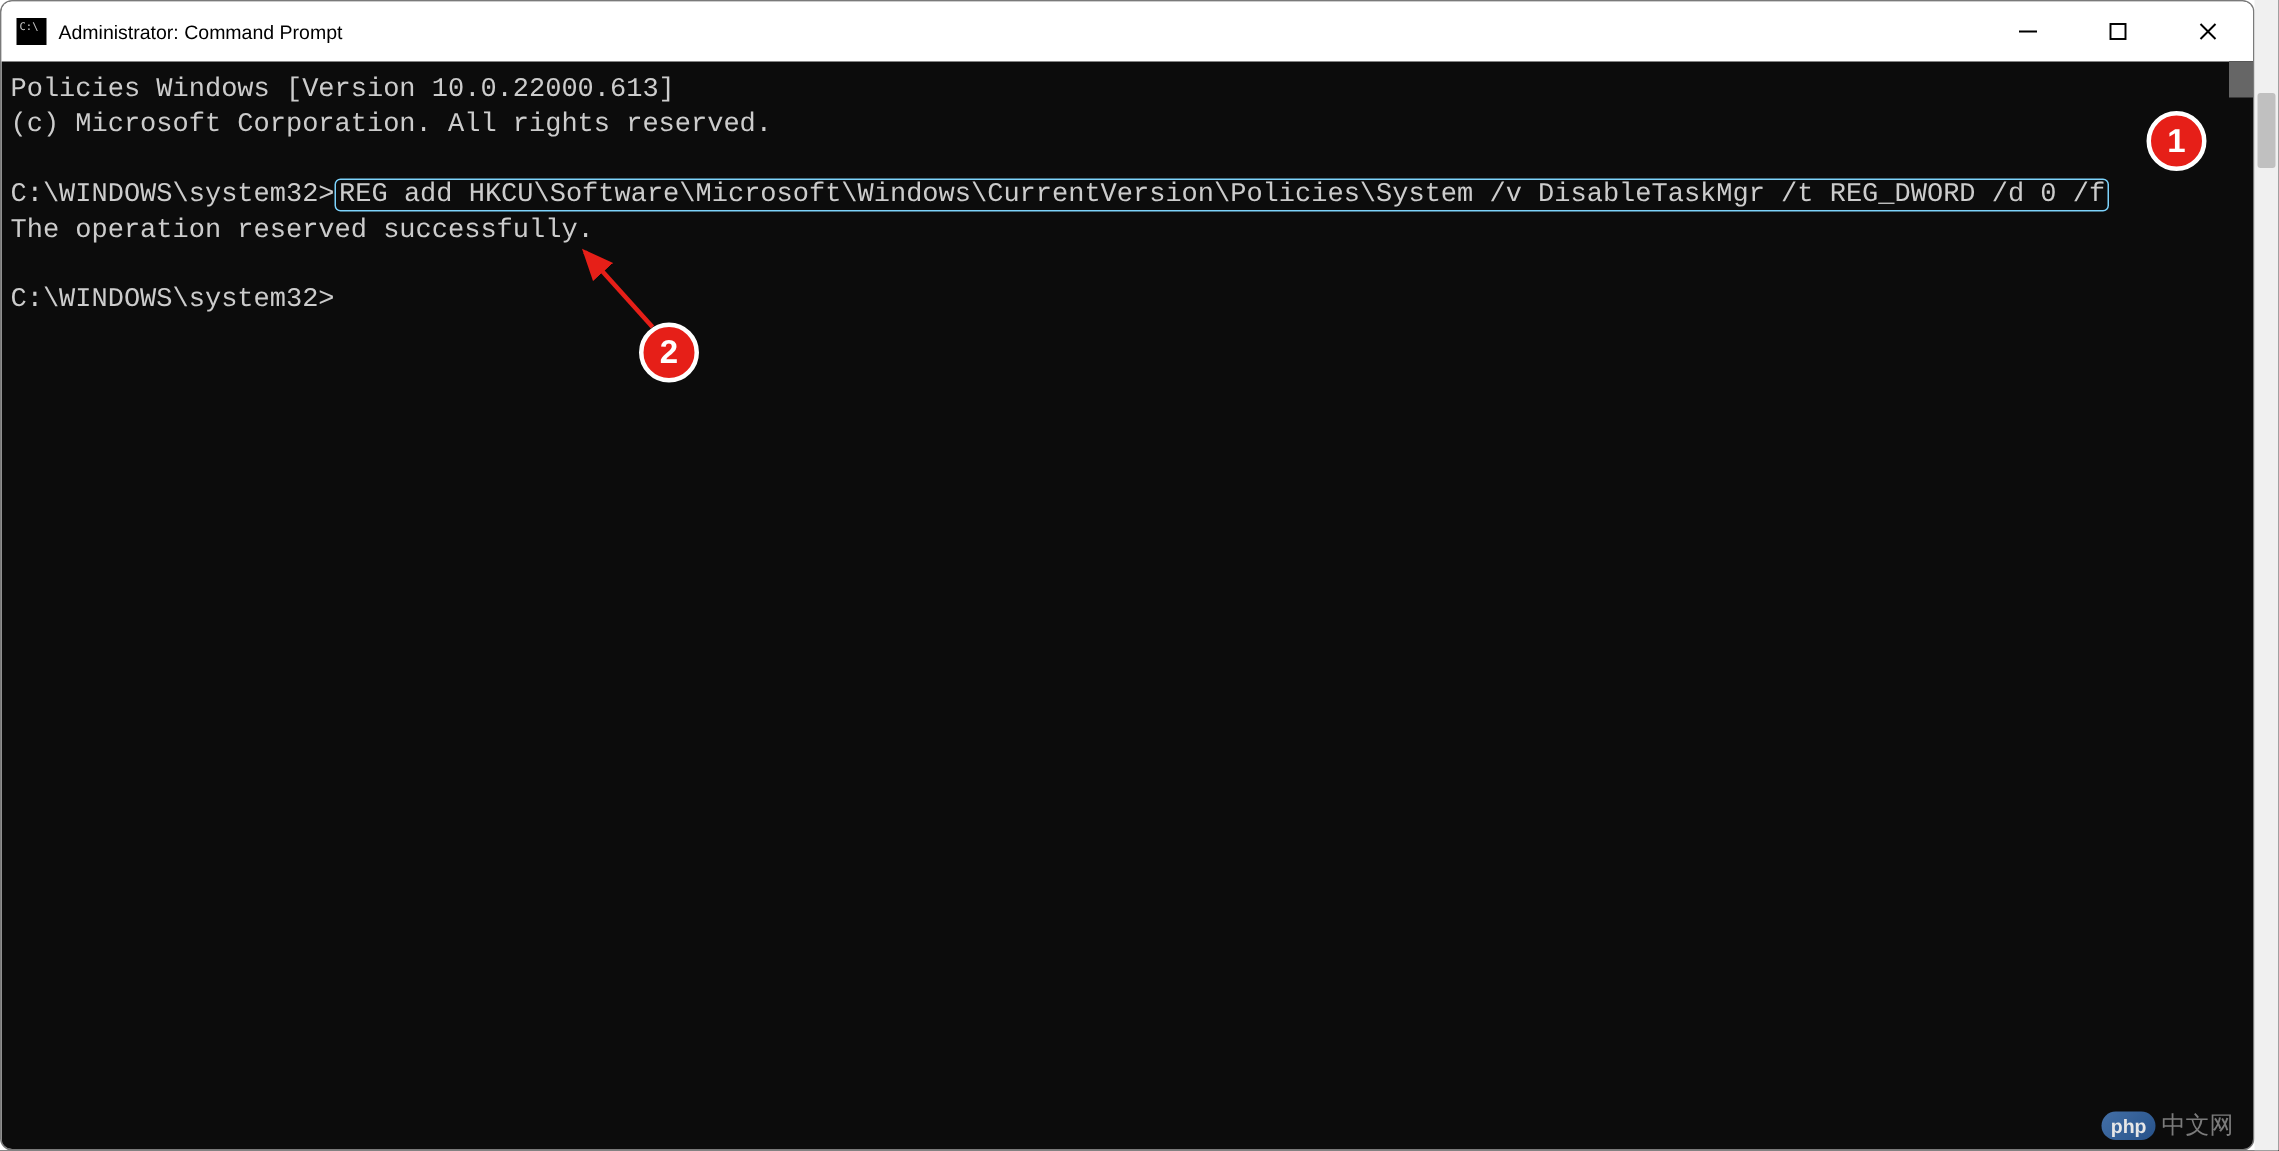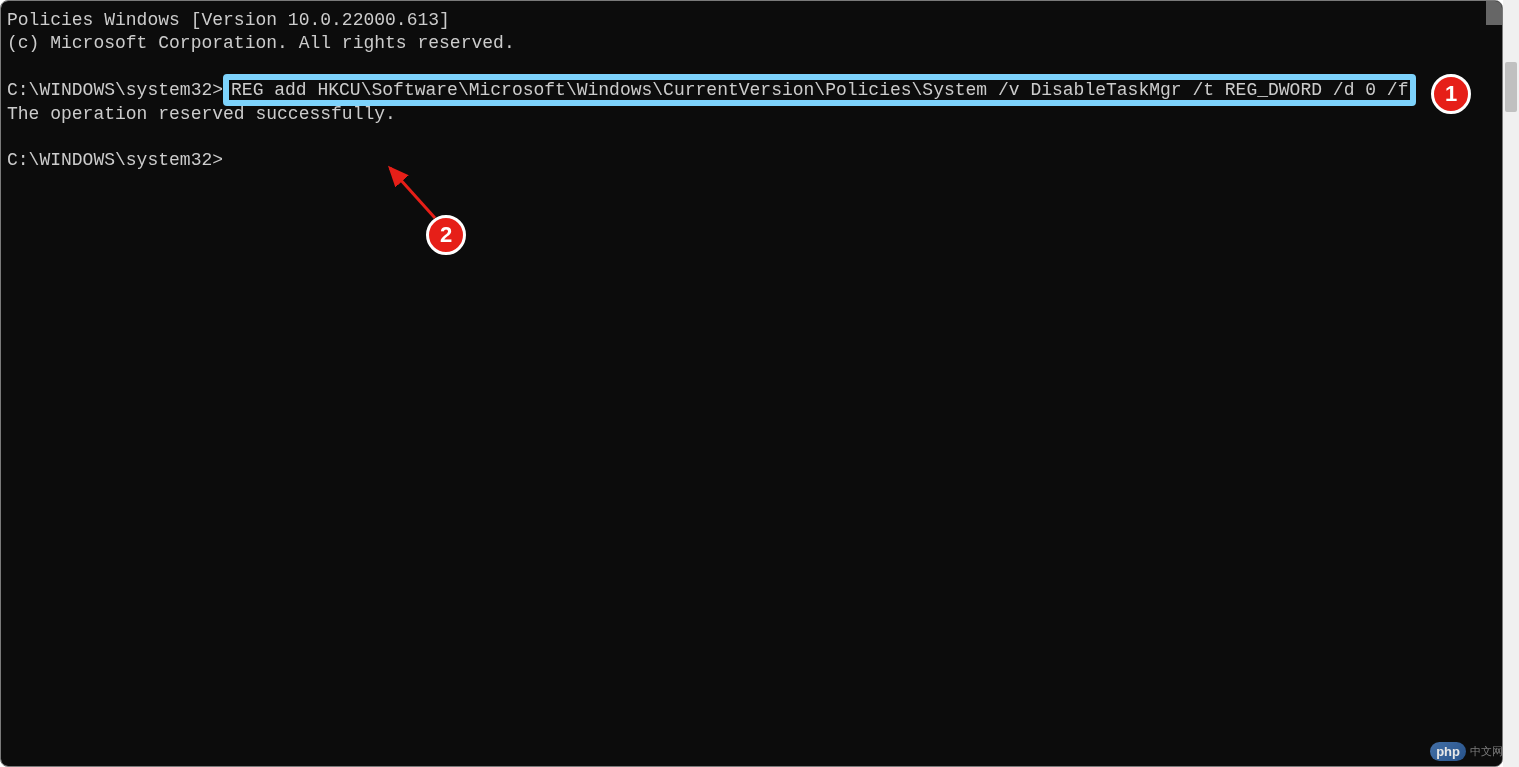--- a/index.html
+++ b/index.html
@@ -79,21 +79,21 @@
       background: #0c0c0c;
       color: #cccccc;
       font-family: Consolas, "Courier New", monospace;
       font-size: 18px;
       padding: 8px 6px;
       line-height: 1.3;
       white-space: pre-wrap;
       position: relative;
     }
     .highlight-box {
-      border: 6px solid #7dd3fc;
+      border: 1px solid #7dd3fc;
       border-radius: 4px;
       padding: 0 2px;
       display: inline;
     }
     .badge {
       position: absolute;
       width: 40px;
       height: 40px;
       border-radius: 50%;
       background: #e61f18;
@@ -149,46 +149,68 @@
       position: absolute;
       top: 0;
       left: 0;
       width: 16px;
       height: 24px;
       background: #666666;
     }
     .watermark {
       position: absolute;
       bottom: 6px;
-      right: 16px;
+      right: 30px;
       display: flex;
       align-items: center;
       gap: 4px;
       opacity: 0.9;
       justify-content: space-between;
     }
     .watermark-logo {
       background: linear-gradient(135deg, #4a7bb8 0%, #2a5a98 100%);
       color: #ffffff;
       font-weight: bold;
       font-size: 13px;
       padding: 2px 6px;
       border-radius: 10px;
       font-family: Arial, sans-serif;
     }
     .watermark-text {
       color: #888888;
-      font-size: 11px;
+      font-size: 16px;
       font-family: Arial, sans-serif;
     }
   </style>
 </head>
 <body>
 
 <div class="window">
+  <div class="titlebar">
+    <div class="titlebar-icon"></div>
+    <div class="titlebar-title">Administrator: Command Prompt</div>
+    <div class="window-controls">
+      <div class="window-control">
+        <svg viewBox="0 0 14 14">
+          <line x1="1" y1="7" x2="13" y2="7" stroke="#000" stroke-width="1.3"></line>
+        </svg>
+      </div>
+      <div class="window-control">
+        <svg viewBox="0 0 14 14">
+          <rect x="2" y="2" width="10" height="10" fill="none" stroke="#000" stroke-width="1.3"></rect>
+        </svg>
+      </div>
+      <div class="window-control">
+        <svg viewBox="0 0 14 14">
+          <line x1="2" y1="2" x2="12" y2="12" stroke="#000" stroke-width="1.3"></line>
+          <line x1="12" y1="2" x2="2" y2="12" stroke="#000" stroke-width="1.3"></line>
+        </svg>
+      </div>
+    </div>
+  </div>
 
   <div class="terminal"><span>Policies Windows [Version 10.0.22000.613]</span>
 <span>(c) Microsoft Corporation. All rights reserved.</span>
 
 <span>C:\WINDOWS\system32&gt;</span><span class="highlight-box"><span>REG add HKCU\Software\Microsoft\Windows\CurrentVersion\Policies\System /v DisableTaskMgr /t REG_DWORD /d 0 /f</span></span>
 <span>The operation reserved successfully.</span>
 
 <span>C:\WINDOWS\system32&gt;</span>
     <div class="scrollbar-terminal">
       <div class="thumb"></div>

